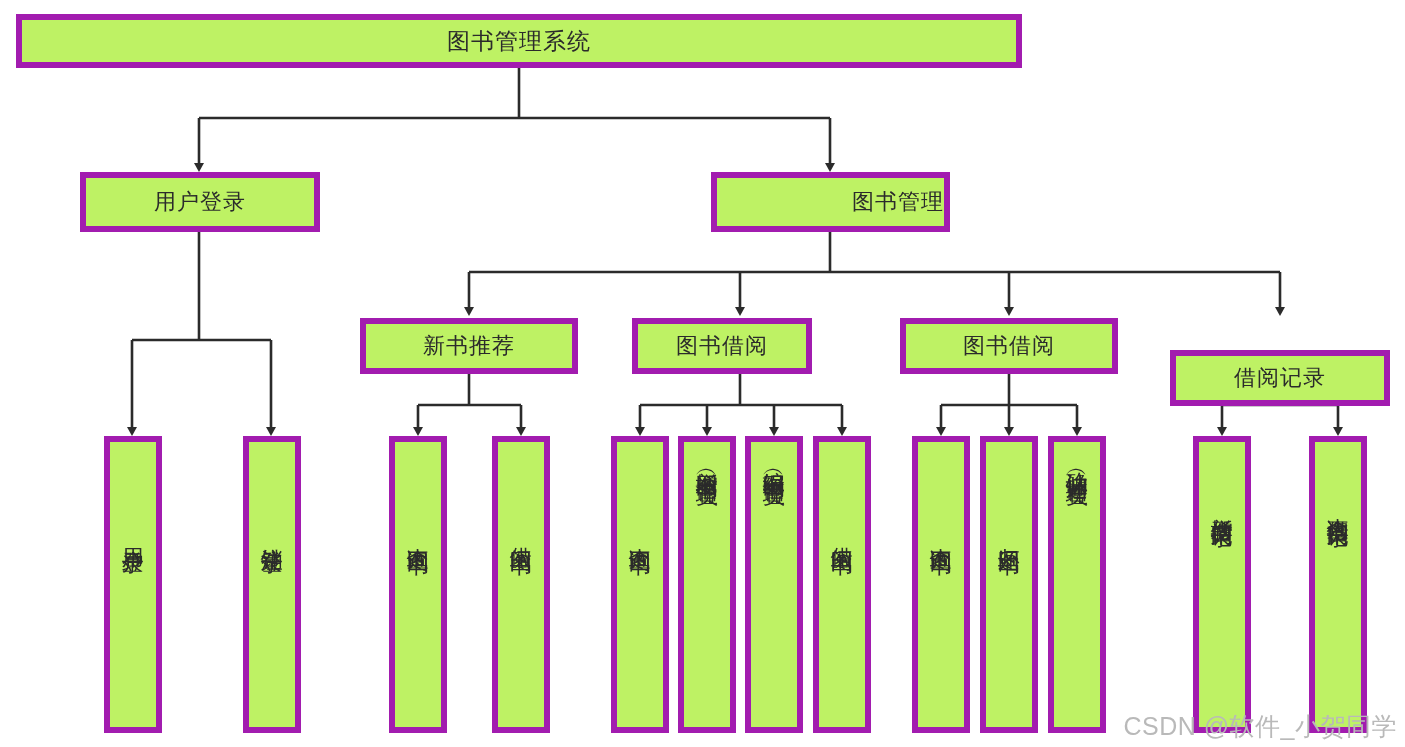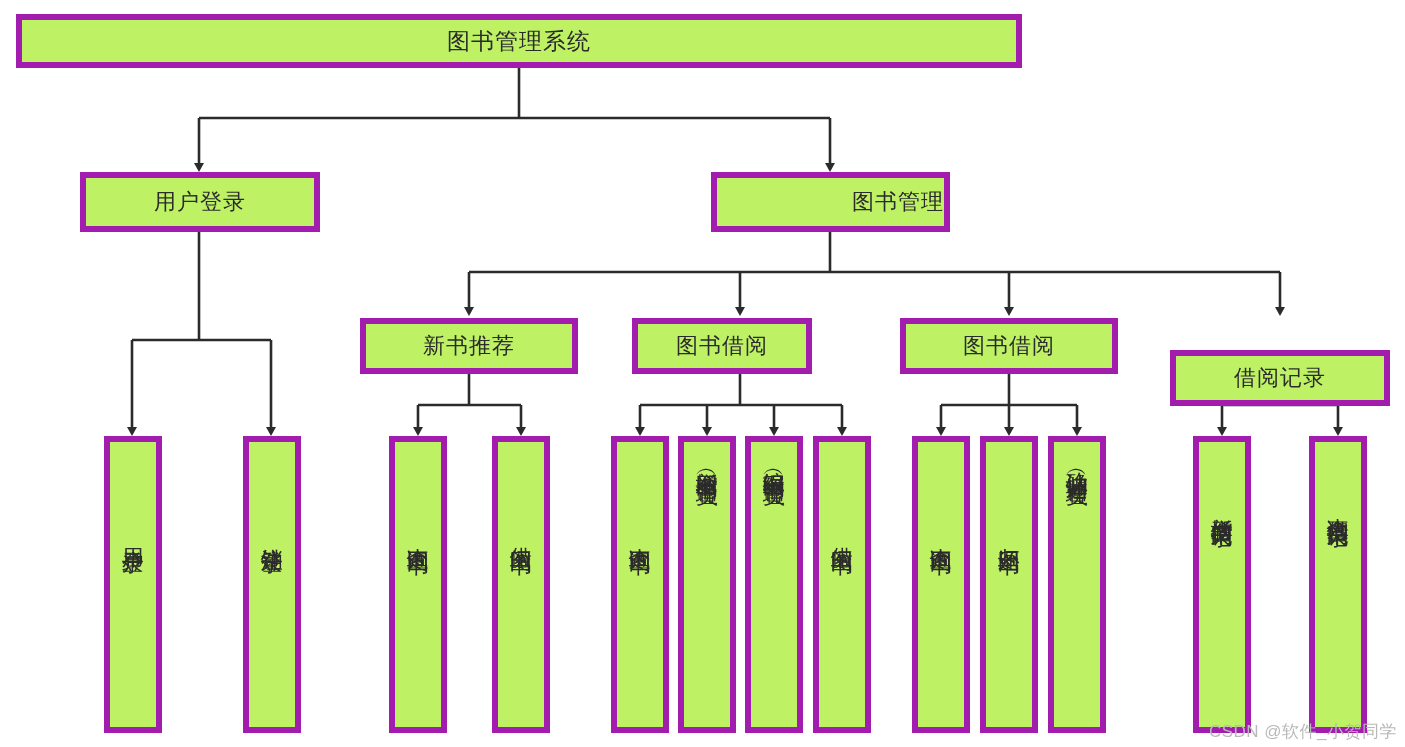--- a/index.html
+++ b/index.html
@@ -63,21 +63,21 @@
   .leaf-med .vlabel {
     margin-top: 48px;
   }
   .leaf-long .vlabel {
     margin-top: 2px;
   }
   #watermark {
     position: absolute;
     right: 8px;
     bottom: 4px;
-    font-size: 17px;
+    font-size: 25px;
     color: #b9b9b9;
     letter-spacing: 0.5px;
     white-space: nowrap;
   }
 </style>
 </head>
 <body>
 
 <div id="canvas">
 

